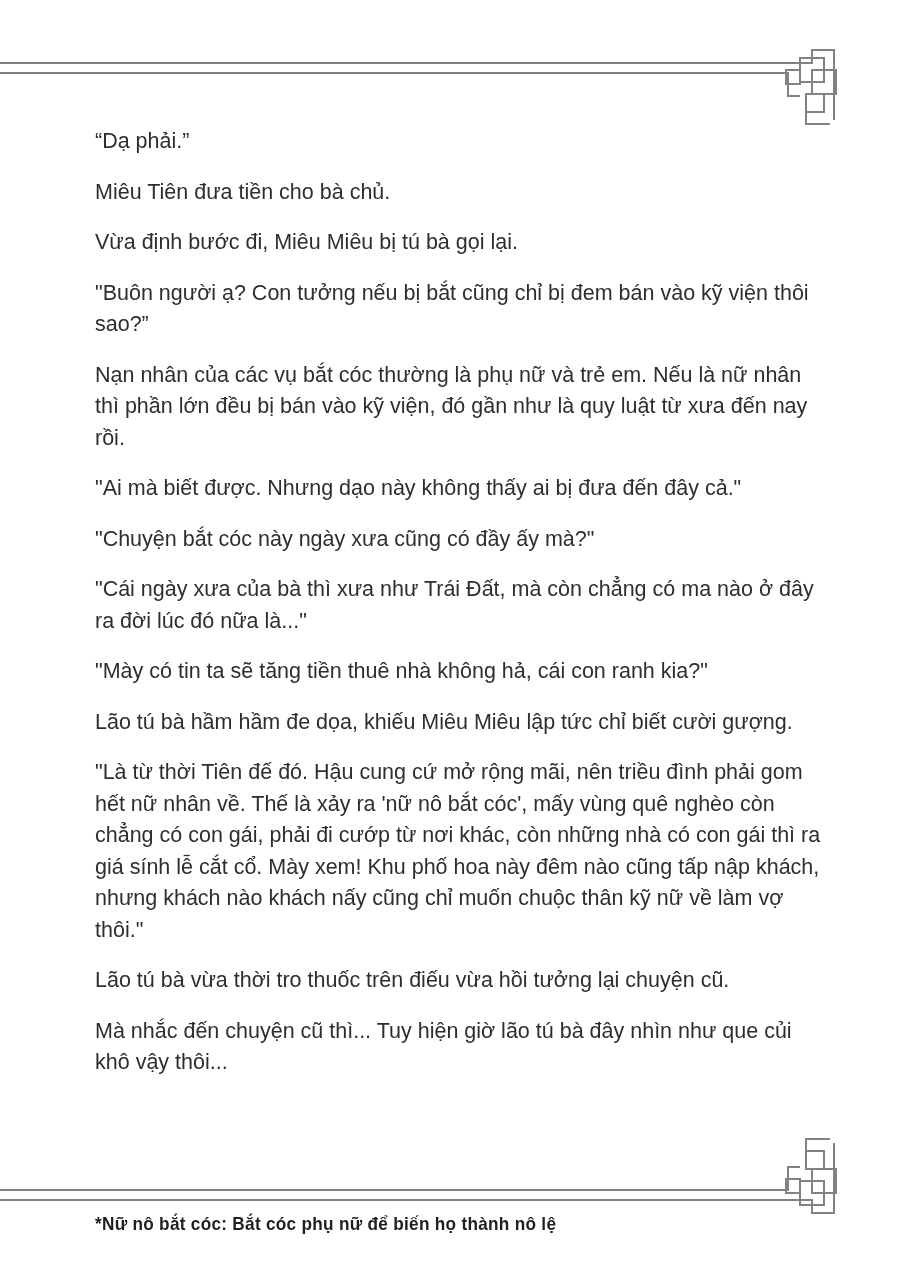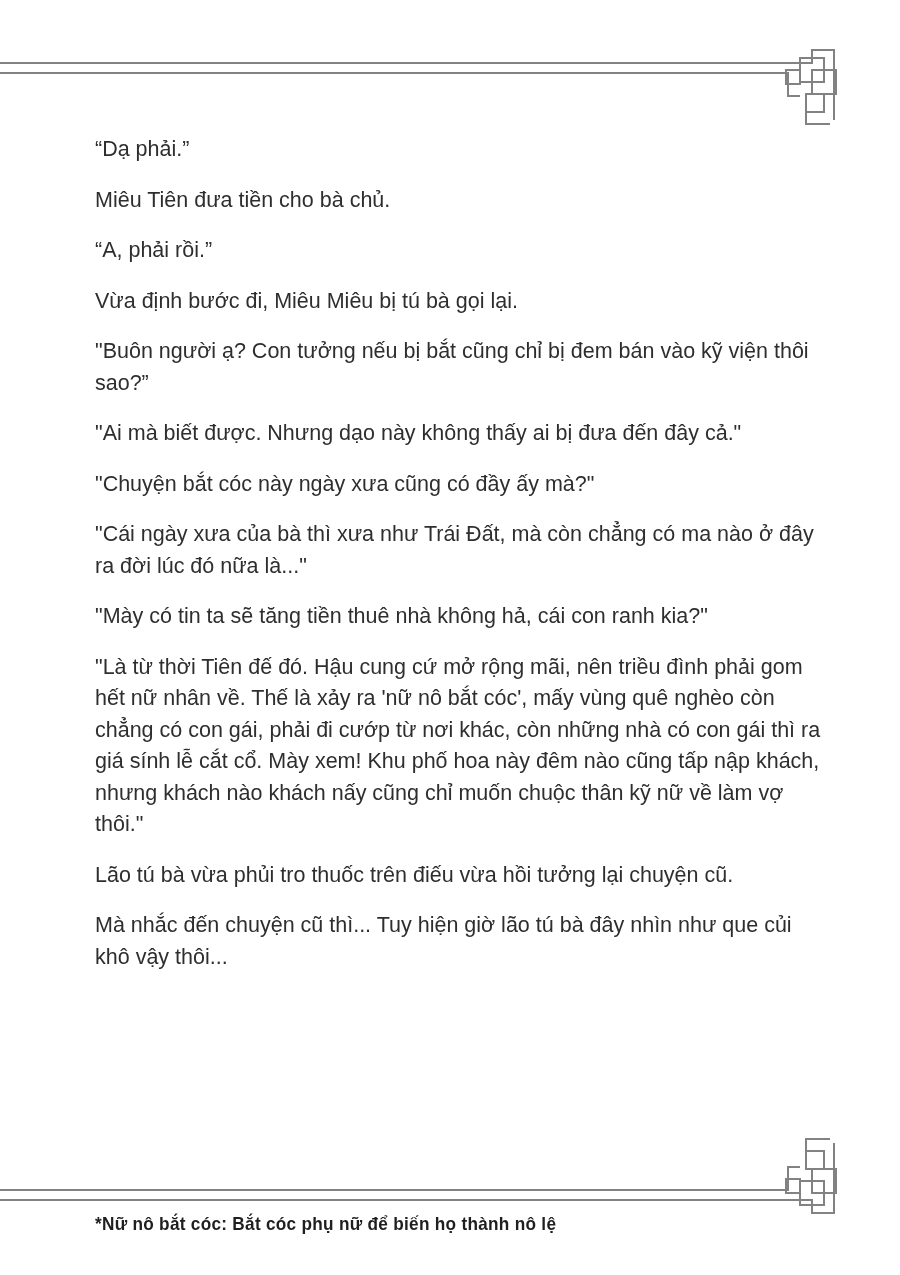--- a/index.html
+++ b/index.html
@@ -25,21 +25,21 @@
   }
   .text-col {
     position: absolute;
     left: 95px;
     top: 126px;
     width: 728px;
     color: #2e2e2e;
     font-size: 21.5px;
     line-height: 31.5px;
   }
-  .text-col p { margin: 8px 0 19px 0; }
+  .text-col p { margin: 0 0 19px 0; }
   .footnote {
     position: absolute;
     left: 95px;
     top: 1213px;
     color: #1f1f1f;
     font-size: 18.5px;
     font-weight: 700;
     letter-spacing: 0.3px;
     transform: scaleX(0.93);
     transform-origin: left top;
@@ -57,29 +57,30 @@
     <rect x="800" y="58" width="24" height="24"></rect>
     <rect x="812" y="70" width="24" height="24"></rect>
     <rect x="786" y="70" width="14" height="14"></rect>
     <rect x="806" y="94" width="18" height="18"></rect>
     <path d="M806 112 V124 H830"></path>
   </svg>
 
   <div class="text-col">
     <p>“Dạ phải.”</p>
     <p>Miêu Tiên đưa tiền cho bà chủ.</p>
-    <p>“A, phải rồi.”</p>
     <p>Vừa định bước đi, Miêu Miêu bị tú bà gọi lại.</p>
     <p>"Buôn người ạ? Con tưởng nếu bị bắt cũng chỉ bị đem bán vào kỹ viện thôi sao?”</p>
+    <p>Nạn nhân của các vụ bắt cóc thường là phụ nữ và trẻ em. Nếu là nữ nhân thì phần lớn đều bị bán vào kỹ viện, đó gần như là quy luật từ xưa đến nay rồi.</p>
     <p>"Ai mà biết được. Nhưng dạo này không thấy ai bị đưa đến đây cả."</p>
     <p>"Chuyện bắt cóc này ngày xưa cũng có đầy ấy mà?"</p>
     <p>"Cái ngày xưa của bà thì xưa như Trái Đất, mà còn chẳng có ma nào ở đây ra đời lúc đó nữa là..."</p>
     <p>"Mày có tin ta sẽ tăng tiền thuê nhà không hả, cái con ranh kia?"</p>
+    <p>Lão tú bà hầm hầm đe dọa, khiếu Miêu Miêu lập tức chỉ biết cười gượng.</p>
     <p>"Là từ thời Tiên đế đó. Hậu cung cứ mở rộng mãi, nên triều đình phải gom hết nữ nhân về. Thế là xảy ra 'nữ nô bắt cóc', mấy vùng quê nghèo còn chẳng có con gái, phải đi cướp từ nơi khác, còn những nhà có con gái thì ra giá sính lễ cắt cổ. Mày xem! Khu phố hoa này đêm nào cũng tấp nập khách, nhưng khách nào khách nấy cũng chỉ muốn chuộc thân kỹ nữ về làm vợ thôi."</p>
-    <p>Lão tú bà vừa phủi tro thuốc trên điếu vừa hồi tưởng lại chuyện cũ.</p>
+    <p>Lão tú bà vừa thời tro thuốc trên điếu vừa hồi tưởng lại chuyện cũ.</p>
     <p>Mà nhắc đến chuyện cũ thì... Tuy hiện giờ lão tú bà đây nhìn như que củi khô vậy thôi...</p>
   </div>
 
   <svg class="border-svg border-bottom" width="900" height="145" viewBox="0 0 900 145">
     <path d="M0 70 H812 V83 H834 V13"></path>
     <path d="M0 60 H788 V37 H800"></path>
     <rect x="800" y="51" width="24" height="24"></rect>
     <rect x="812" y="39" width="24" height="24"></rect>
     <rect x="786" y="49" width="14" height="14"></rect>
     <rect x="806" y="21" width="18" height="18"></rect>

